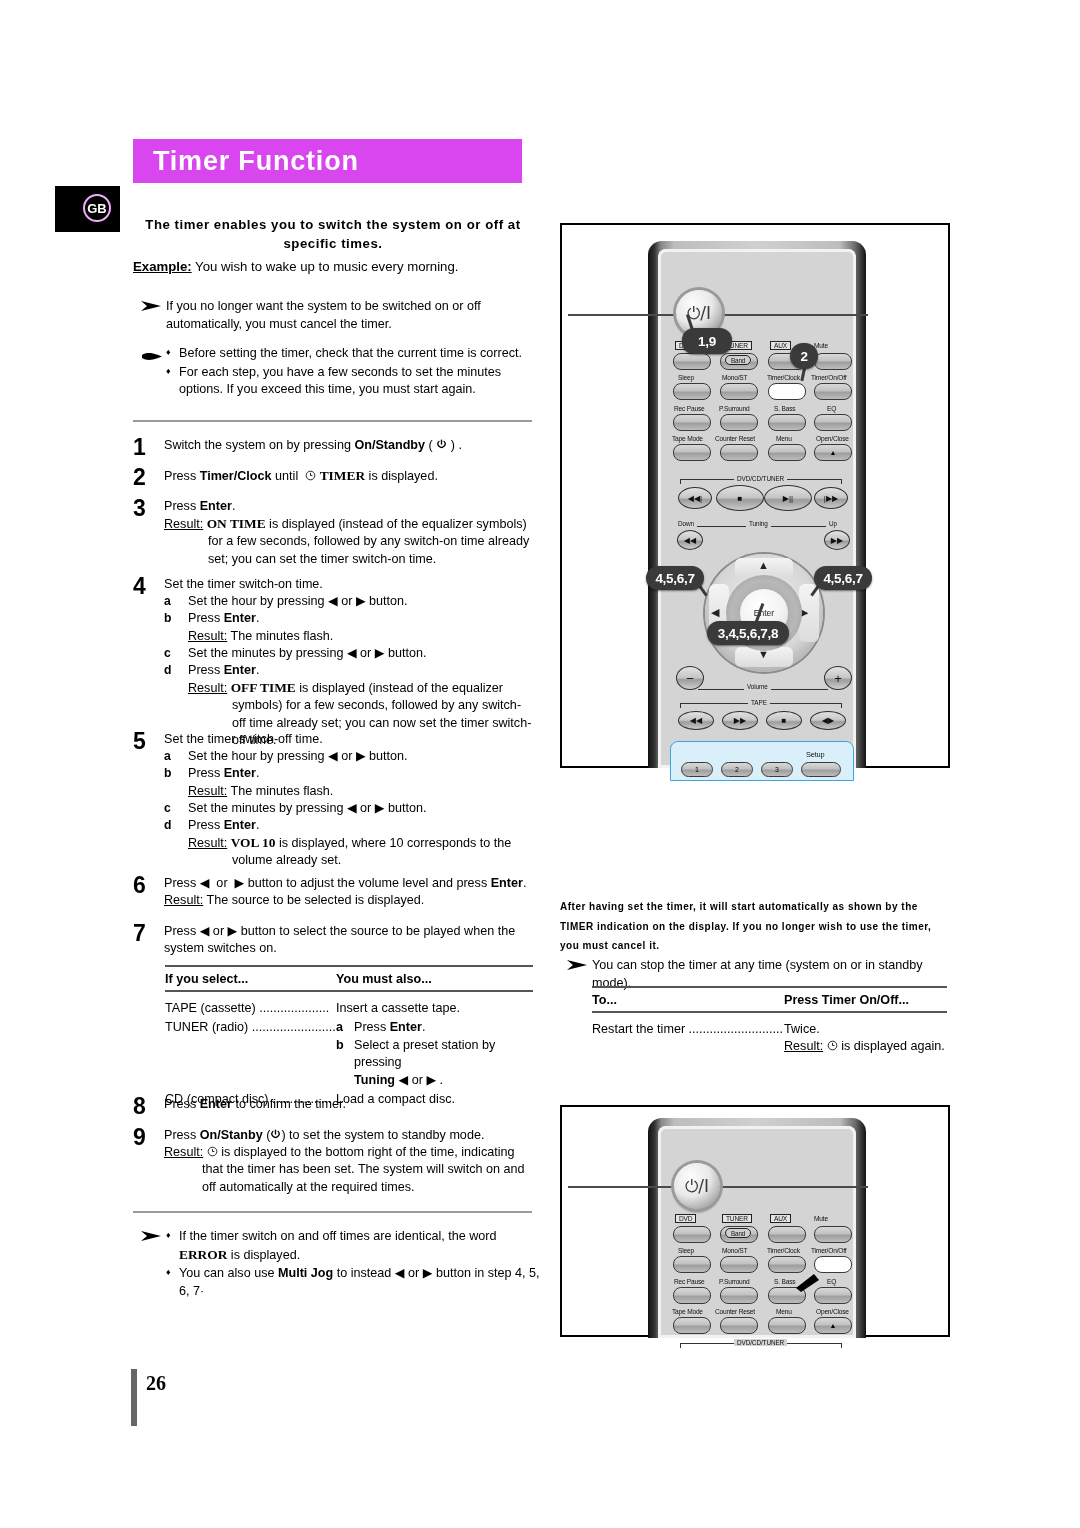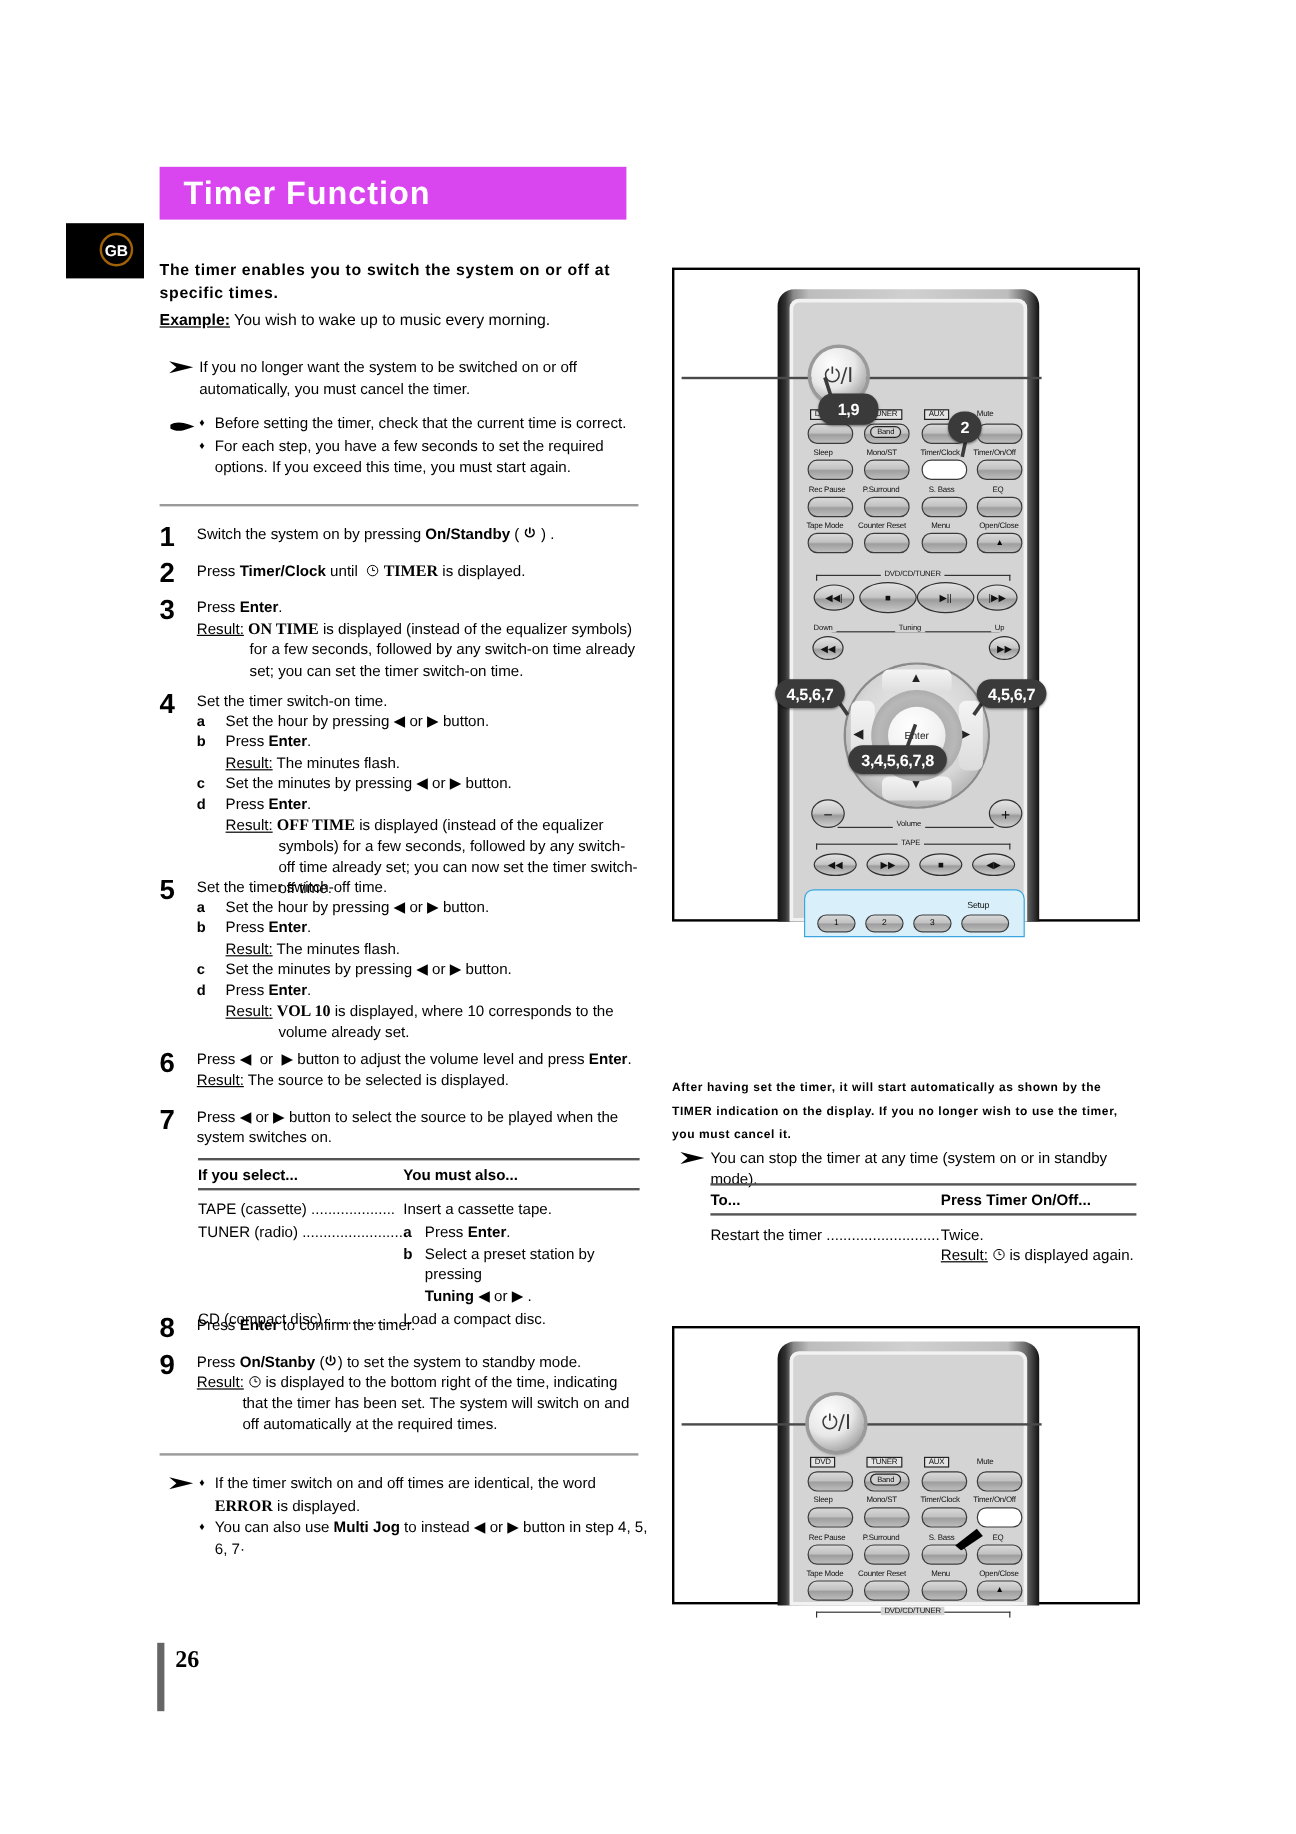--- a/index.html
+++ b/index.html
@@ -28,21 +28,21 @@
     width: 65px;
     height: 46px;
     background: #000;
   }
   .gb-badge .ring {
     position: absolute;
     left: 28px;
     top: 8px;
     width: 28px;
     height: 28px;
-    border: 2px solid #a16207;
+    border: 2px solid #f0abfc;
     border-radius: 50%;
     box-sizing: border-box;
     color: #fff;
     font-size: 13px;
     font-weight: bold;
     line-height: 25px;
     text-align: center;
     letter-spacing: 0px;
   }
 
@@ -65,20 +65,21 @@
   #bar-canceling-timer {
     left: 560px; top: 816px; width: 389px; height: 44px;
   }
   .intro-bold {
     position: absolute;
     left: 133px; top: 215px; width: 400px;
     font-size: 13.2px;
     font-weight: bold;
     line-height: 19px;
     letter-spacing: 0.55px;
+    text-align: center;
   }
   .intro-example {
     position: absolute;
     left: 133px; top: 258px; width: 400px;
     font-size: 13.2px;
     line-height: 18px;
   }
   .intro-example .u { text-decoration: underline; font-weight: bold; }
 
   .note {
@@ -456,21 +457,21 @@
 
   <div class="note" id="note-before">
     <div class="note-hand">
       <svg width="24" height="13" viewBox="0 0 24 13">
         <path d="M2 5 C5 3 9 2.5 13 3.5 C16 4.2 19 5.2 22 6.5 C19 7.8 16 8.8 13 9.5 C9 10.5 5 10 2 8 Z" fill="#000"></path>
       </svg>
     </div>
     <div class="note-text">
       <ul class="bullets">
         <li>Before setting the timer, check that the current time is correct.</li>
-        <li>For each step, you have a few seconds to set the required options. If you exceed this time, you must start again.</li>
+        <li>For each step, you have a few seconds to set the minutes options. If you exceed this time, you must start again.</li>
       </ul>
     </div>
   </div>
 
   <hr class="rule" id="rule-1">
 
   <div class="step" id="step-1">
     <div class="step-num">1</div>
     <div class="step-body">
       <span>Switch the system on by pressing </span><b>On/Standby</b><span> (

